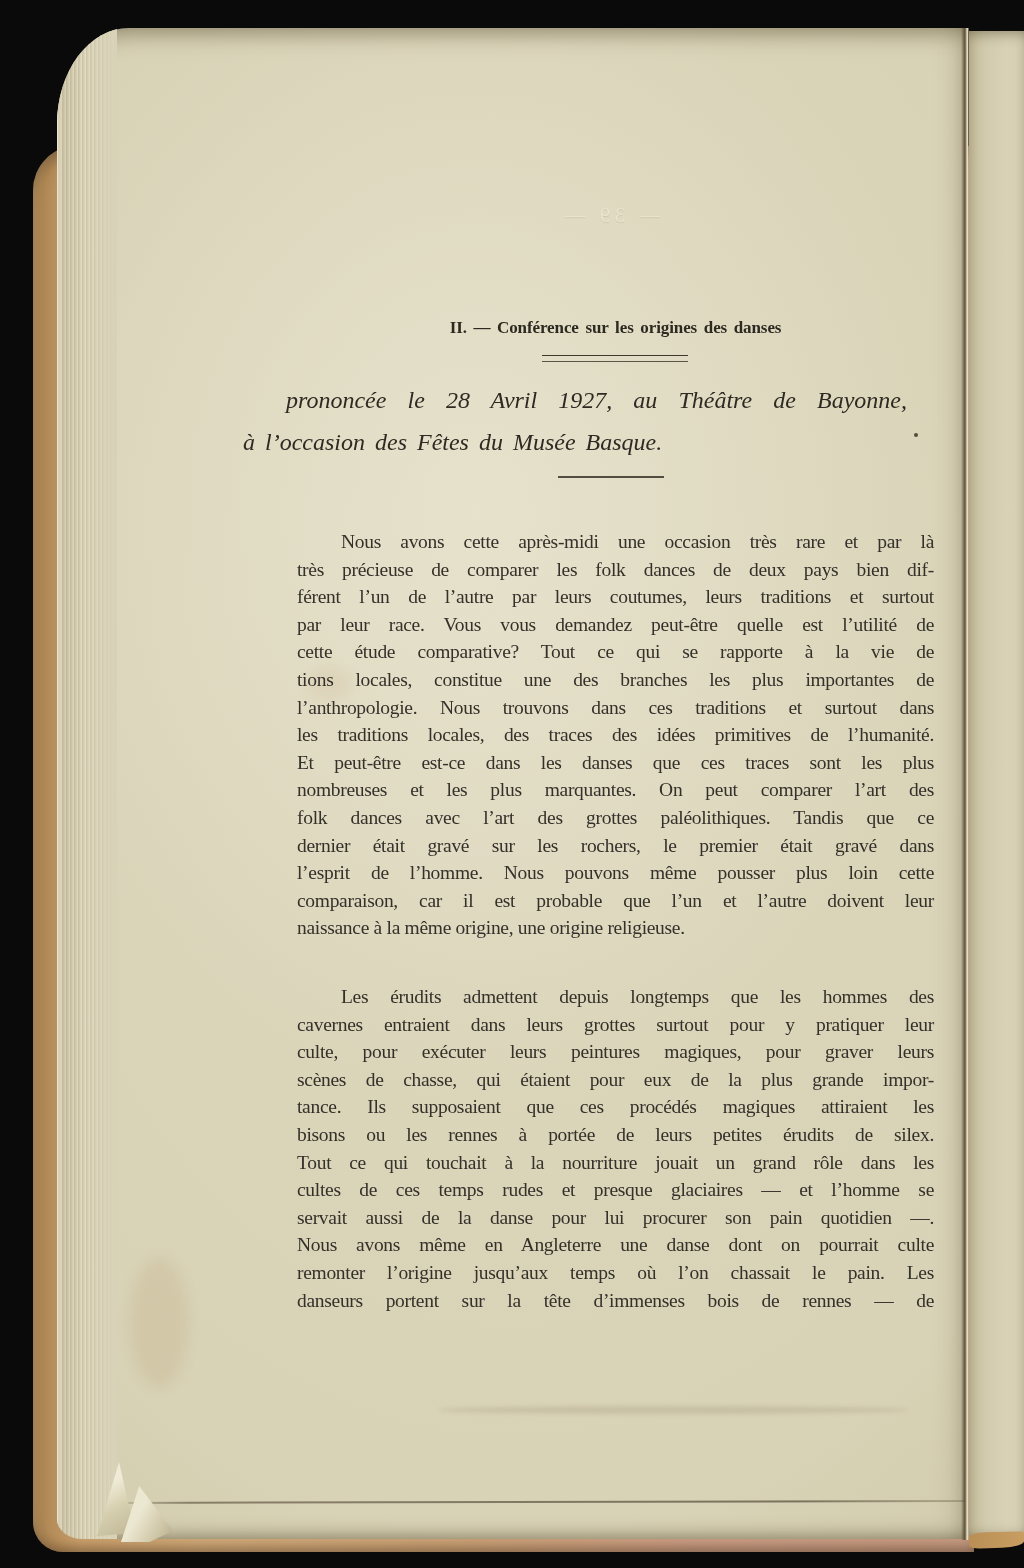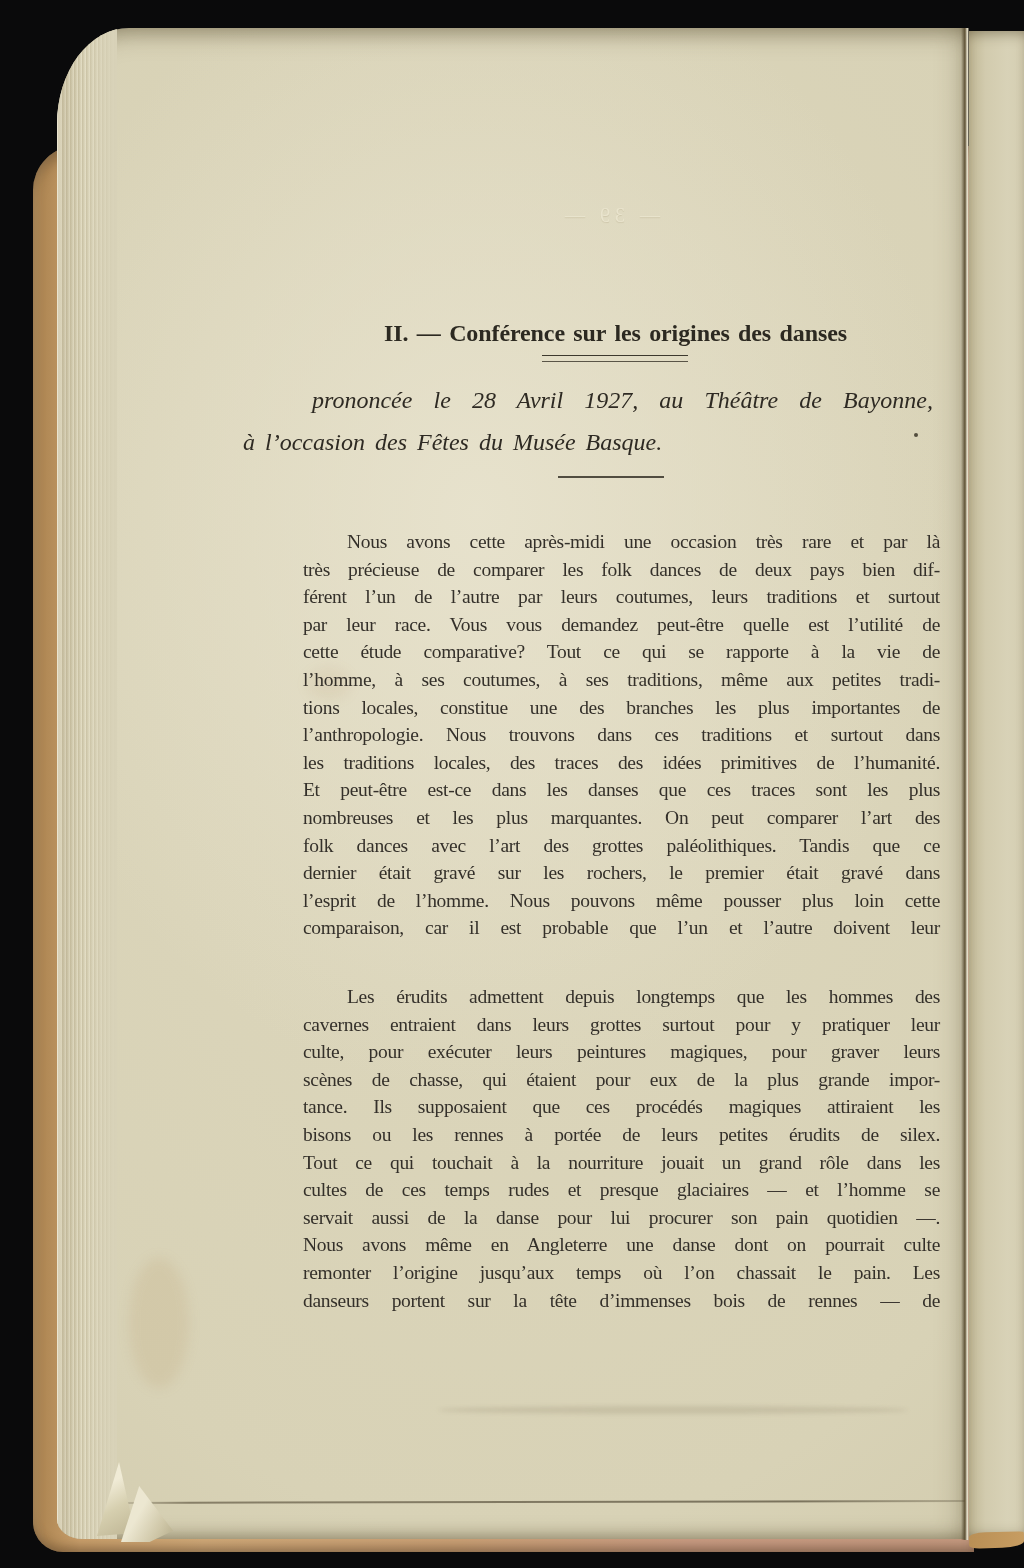--- a/index.html
+++ b/index.html
@@ -32,31 +32,31 @@
   .stain.a{left:72px;top:1230px;width:60px;height:130px;background:rgba(170,130,70,.12);}
   .stain.b{left:250px;top:640px;width:44px;height:32px;background:rgba(160,120,60,.08);}
 
   
   .ghost-num{position:absolute;left:495px;top:204px;width:230px;text-align:center;
              font-size:20px;letter-spacing:5px;color:#f2edd8;opacity:.55;
              transform:scaleX(-1);filter:blur(.7px);
              text-shadow:0 1px 1px rgba(140,125,85,.4);}
 
   .title{position:absolute;left:297px;top:303px;width:637px;text-align:center;
-         font-weight:bold;font-size:24px;line-height:28px;letter-spacing:-.1px;word-spacing:2.5px;color:#2c2921;}
+         font-weight:bold;font-size:17px;line-height:28px;letter-spacing:-.1px;word-spacing:2.5px;color:#2c2921;}
   .rule-double{position:absolute;left:542px;top:355px;width:146px;height:5px;
          border-top:1.6px solid rgba(44,40,30,.9);border-bottom:1.6px solid rgba(44,40,30,.75);}
   .subtitle{position:absolute;font-style:italic;font-size:24px;color:#2e2a23;}
-  .s1{left:312px;top:387px;width:621px;text-align:justify;text-align-last:justify;white-space:nowrap;word-spacing:6px;}
+  .s1{left:286px;top:387px;width:621px;text-align:justify;text-align-last:justify;white-space:nowrap;word-spacing:6px;}
   .s2{left:243px;top:429px;width:614px;text-align:left;word-spacing:4px;}
   .ink-dot{position:absolute;left:914px;top:433px;width:4px;height:4px;border-radius:50%;background:rgba(48,42,30,.8);}
   .rule-single{position:absolute;left:558px;top:476px;width:106px;height:2px;background:rgba(44,40,30,.8);}
 
   .para{position:absolute;left:297px;width:637px;font-size:19.5px;line-height:27.6px;
-        letter-spacing:-.3px;color:#34302a;margin-left:6px;}
+        letter-spacing:-.3px;color:#34302a;}
   .p1{top:528px;}
   .p2{top:983px;}
   .bl{white-space:nowrap;text-align:justify;text-align-last:justify;height:27.6px;overflow:visible;}
   .bl.indent{text-indent:44px;}
   .bl.endline{text-align-last:left;}
 
   .underpage-line{position:absolute;left:122px;top:1501px;width:843px;height:2px;
         background:linear-gradient(90deg,rgba(70,60,40,.15),rgba(70,60,40,.55) 8%,rgba(60,52,34,.6) 80%,rgba(70,60,40,.25));
         transform:rotate(-.12deg);}
   .fold{position:absolute;}
@@ -100,30 +100,30 @@
   <div class="subtitle s2">à l’occasion des Fêtes du Musée Basque.</div>
   <div class="ink-dot"></div>
   <div class="rule-single"></div>
 
   <div class="para p1">
     <div class="bl indent">Nous avons cette après-midi une occasion très rare et par là</div>
     <div class="bl">très précieuse de comparer les folk dances de deux pays bien dif-</div>
     <div class="bl">férent l’un de l’autre par leurs coutumes, leurs traditions et surtout</div>
     <div class="bl">par leur race. Vous vous demandez peut-être quelle est l’utilité de</div>
     <div class="bl">cette étude comparative? Tout ce qui se rapporte à la vie de</div>
-    <div class="bl">l’homme, à ses coutumes, à ses traditions, même aux petites tradi-</div>
     <div class="bl">tions locales, constitue une des branches les plus importantes de</div>
     <div class="bl">l’anthropologie. Nous trouvons dans ces traditions et surtout dans</div>
     <div class="bl">les traditions locales, des traces des idées primitives de l’humanité.</div>
     <div class="bl">Et peut-être est-ce dans les danses que ces traces sont les plus</div>
     <div class="bl">nombreuses et les plus marquantes. On peut comparer l’art des</div>
     <div class="bl">folk dances avec l’art des grottes paléolithiques. Tandis que ce</div>
     <div class="bl">dernier était gravé sur les rochers, le premier était gravé dans</div>
     <div class="bl">l’esprit de l’homme. Nous pouvons même pousser plus loin cette</div>
     <div class="bl">comparaison, car il est probable que l’un et l’autre doivent leur</div>
+    <div class="bl endline">naissance à la même origine, une origine religieuse.</div>
   </div>
 
   <div class="para p2">
     <div class="bl indent">Les érudits admettent depuis longtemps que les hommes des</div>
     <div class="bl">cavernes entraient dans leurs grottes surtout pour y pratiquer leur</div>
     <div class="bl">culte, pour exécuter leurs peintures magiques, pour graver leurs</div>
     <div class="bl">scènes de chasse, qui étaient pour eux de la plus grande impor-</div>
     <div class="bl">tance. Ils supposaient que ces procédés magiques attiraient les</div>
     <div class="bl">bisons ou les rennes à portée de leurs petites érudits de silex.</div>
     <div class="bl">Tout ce qui touchait à la nourriture jouait un grand rôle dans les</div>

